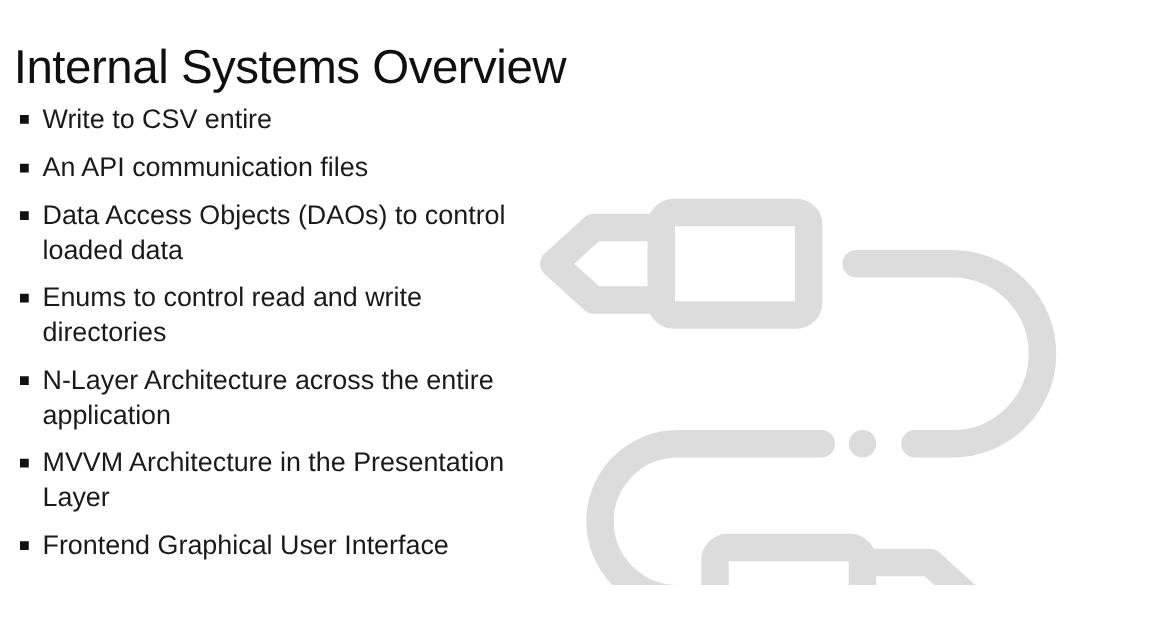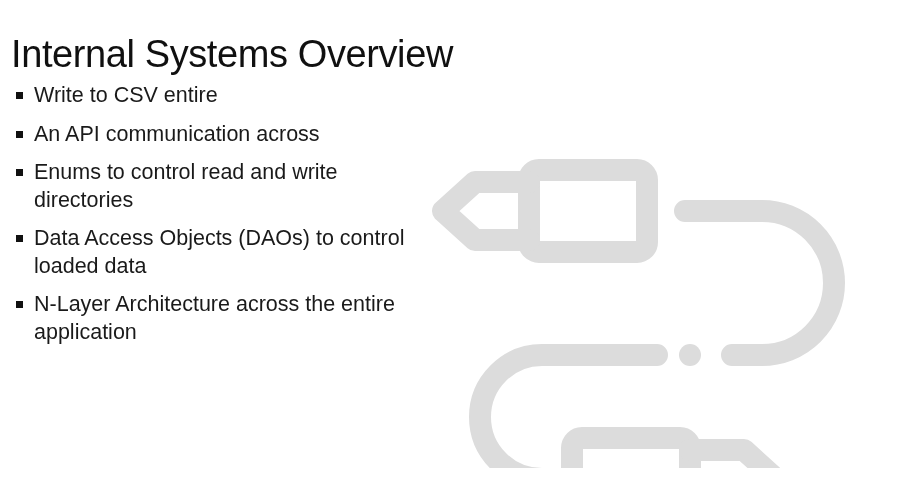--- a/index.html
+++ b/index.html
@@ -92,33 +92,41 @@
 
   <h1 class="slide-title">Internal Systems Overview</h1>
 
   <ul class="bullet-list">
     <li class="bullet-item">
       <span class="bullet-marker"></span>
       <span class="bullet-text">Write to CSV entire</span>
     </li>
     <li class="bullet-item">
       <span class="bullet-marker"></span>
-      <span class="bullet-text">An API communication across</span>
+      <span class="bullet-text">An API communication files</span>
+    </li>
+    <li class="bullet-item">
+      <span class="bullet-marker"></span>
+      <span class="bullet-text">Data Access Objects (DAOs) to control loaded data</span>
     </li>
     <li class="bullet-item">
       <span class="bullet-marker"></span>
       <span class="bullet-text">Enums to control read and write directories</span>
     </li>
     <li class="bullet-item">
       <span class="bullet-marker"></span>
-      <span class="bullet-text">Data Access Objects (DAOs) to control loaded data</span>
+      <span class="bullet-text">N-Layer Architecture across the entire application</span>
     </li>
     <li class="bullet-item">
       <span class="bullet-marker"></span>
-      <span class="bullet-text">N-Layer Architecture across the entire application</span>
+      <span class="bullet-text">MVVM Architecture in the Presentation Layer</span>
+    </li>
+    <li class="bullet-item">
+      <span class="bullet-marker"></span>
+      <span class="bullet-text">Frontend Graphical User Interface</span>
     </li>
   </ul>
 
   <div class="cable-graphic">
     <svg viewBox="0 0 480 360" xmlns="http://www.w3.org/2000/svg" aria-hidden="true">
       <g id="cable-art" fill="none" stroke="#dcdcdc" stroke-width="22" stroke-linecap="round" stroke-linejoin="round">
 
         <path d="M 253 103
                  L 330 103
                  A 72 72 0 0 1 330 247

